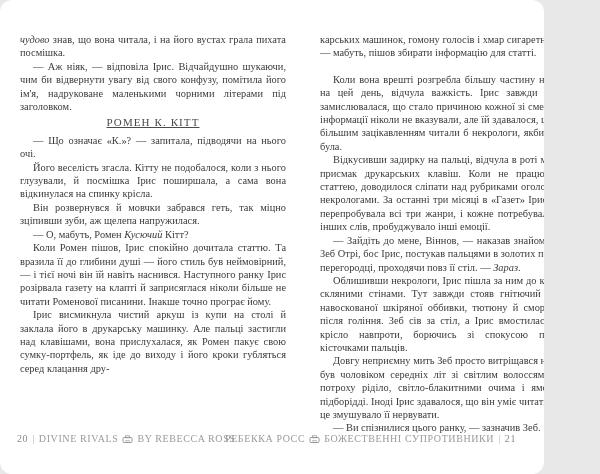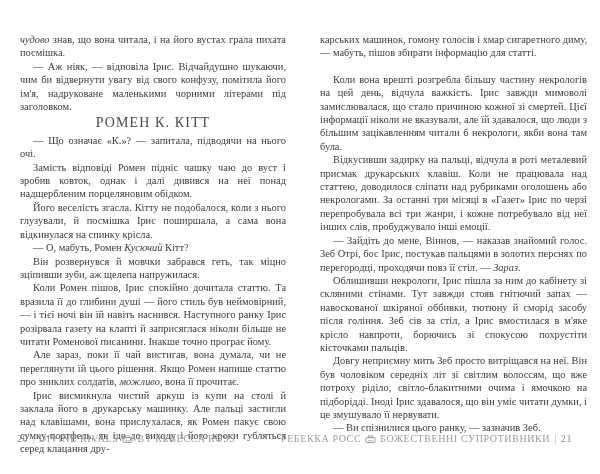--- a/index.html
+++ b/index.html
@@ -1,44 +1,46 @@
 <!DOCTYPE html>
 <html><head>
 <meta charset="utf-8">
 <style>
   html, body { margin: 0; padding: 0; background: #e8e8e8; }
   .book-spread {
     position: relative;
-    width: 600px;
+    width: 544px;
     height: 474px;
     background: #ffffff;
     overflow: hidden;
     font-family: "Liberation Serif", "DejaVu Serif", serif;
     color: #3b3b3b;
+    border-radius: 12px;
   }
   .page {
     position: absolute;
     top: 33px;
     font-size: 10.4px;
     line-height: 13.4px;
     text-align: justify;
   }
   .page-left  { left: 20px;  width: 266px; }
   .page-right { left: 320px; width: 267px; }
   .page p { margin: 0; }
   .page p.indent { text-indent: 13px; }
   .ital { font-style: italic; }
   .chapter-heading {
     text-align: center;
     text-indent: 0;
-    font-size: 14px;
+    font-size: 11px;
     letter-spacing: 1.1px;
     color: #4a4a4a;
     margin: 3px 0 4px 0;
     font-variant: normal;
+    text-decoration: underline;
   }
   .scene-break { height: 13px; }
   .footer {
     position: absolute;
     top: 434px;
     font-size: 10px;
     line-height: 10px;
     letter-spacing: 0.6px;
     color: #9a9a9a;
     font-family: "Liberation Serif", "DejaVu Serif", serif;
@@ -54,26 +56,24 @@
 </head>
 <body>
 
 <div class="book-spread">
 
   <div class="page page-left" id="page-left">
       <p class=""><span class="ital">чудово</span><span> знав, що вона читала, і на його вустах грала пихата посмішка.</span></p>
       <p class="indent"><span>— Аж ніяк, — відповіла Ірис. Відчайдушно шукаючи, чим би відвернути увагу від свого конфузу, помітила його ім'я, надруковане маленькими чорними літерами під заголовком.</span></p>
       <div class="chapter-heading">РОМЕН К. КІТТ</div>
       <p class="indent"><span>— Що означає «К.»? — запитала, підводячи на нього очі.</span></p>
-      <p class="indent"><span>Замість відповіді Ромен підніс чашку чаю до вуст і зробив ковток, однак і далі дивився на неї понад надщербленим порцеляновим обідком.</span></p>
       <p class="indent"><span>Його веселість згасла. Кітту не подобалося, коли з нього глузували, й посмішка Ірис поширшала, а сама вона відкинулася на спинку крісла.</span></p>
+      <p class="indent"><span>Він розвернувся й мовчки забрався геть, так міцно зціпивши зуби, аж щелепа напружилася.</span></p>
       <p class="indent"><span>— О, мабуть, Ромен </span><span class="ital">Кусючий</span><span> Кітт?</span></p>
-      <p class="indent"><span>Він розвернувся й мовчки забрався геть, так міцно зціпивши зуби, аж щелепа напружилася.</span></p>
       <p class="indent"><span>Коли Ромен пішов, Ірис спокійно дочитала статтю. Та вразила її до глибини душі — його стиль був неймовірний, — і тієї ночі він їй навіть наснився. Наступного ранку Ірис розірвала газету на клапті й заприсяглася ніколи більше не читати Роменової писанини. Інакше точно програє йому.</span></p>
-      <p class="indent"><span>Але зараз, поки її чай вистигав, вона думала, чи не переглянути їй цього рішення. Якщо Ромен напише статтю про зниклих солдатів, </span><span class="ital">можливо</span><span>, вона її прочитає.</span></p>
       <p class="indent"><span>Ірис висмикнула чистий аркуш із купи на столі й заклала його в друкарську машинку. Але пальці застигли над клавішами, вона прислухалася, як Ромен пакує свою сумку-портфель, як іде до виходу і його кроки губляться серед клацання дру-</span></p>
     </div>
   <div class="page page-right" id="page-right">
       <p class=""><span>карських машинок, гомону голосів і хмар сигаретного диму, — мабуть, пішов збирати інформацію для статті.</span></p>
       <div class="scene-break"></div>
       <p class="indent"><span>Коли вона врешті розгребла більшу частину некрологів на цей день, відчула важкість. Ірис завжди мимоволі замислювалася, що стало причиною кожної зі смертей. Цієї інформації ніколи не вказували, але їй здавалося, що люди з більшим зацікавленням читали б некрологи, якби вона там була.</span></p>
       <p class="indent"><span>Відкусивши задирку на пальці, відчула в роті металевий присмак друкарських клавіш. Коли не працювала над статтею, доводилося сліпати над рубриками оголошень або некрологами. За останні три місяці в «Газет» Ірис по черзі перепробувала всі три жанри, і кожне потребувало від неї інших слів, пробуджувало інші емоції.</span></p>
       <p class="indent"><span>— Зайдіть до мене, Віннов, — наказав знайомий голос. Зеб Отрі, бос Ірис, постукав пальцями в золотих перснях по перегородці, проходячи повз її стіл. — </span><span class="ital">Зараз</span><span>.</span></p>
       <p class="indent"><span>Облишивши некрологи, Ірис пішла за ним до кабінету зі скляними стінами. Тут завжди стояв гнітючий запах — навоскованої шкіряної оббивки, тютюну й сморід засобу після гоління. Зеб сів за стіл, а Ірис вмостилася в м'яке крісло навпроти, борючись зі спокусою похрустіти кісточками пальців.</span></p>
       <p class="indent"><span>Довгу неприємну мить Зеб просто витріщався на неї. Він був чоловіком середніх літ зі світлим волоссям, що вже потроху ріділо, світло-блакитними очима і ямочкою на підборідді. Іноді Ірис здавалося, що він уміє читати думки, і це змушувало її нервувати.</span></p>

